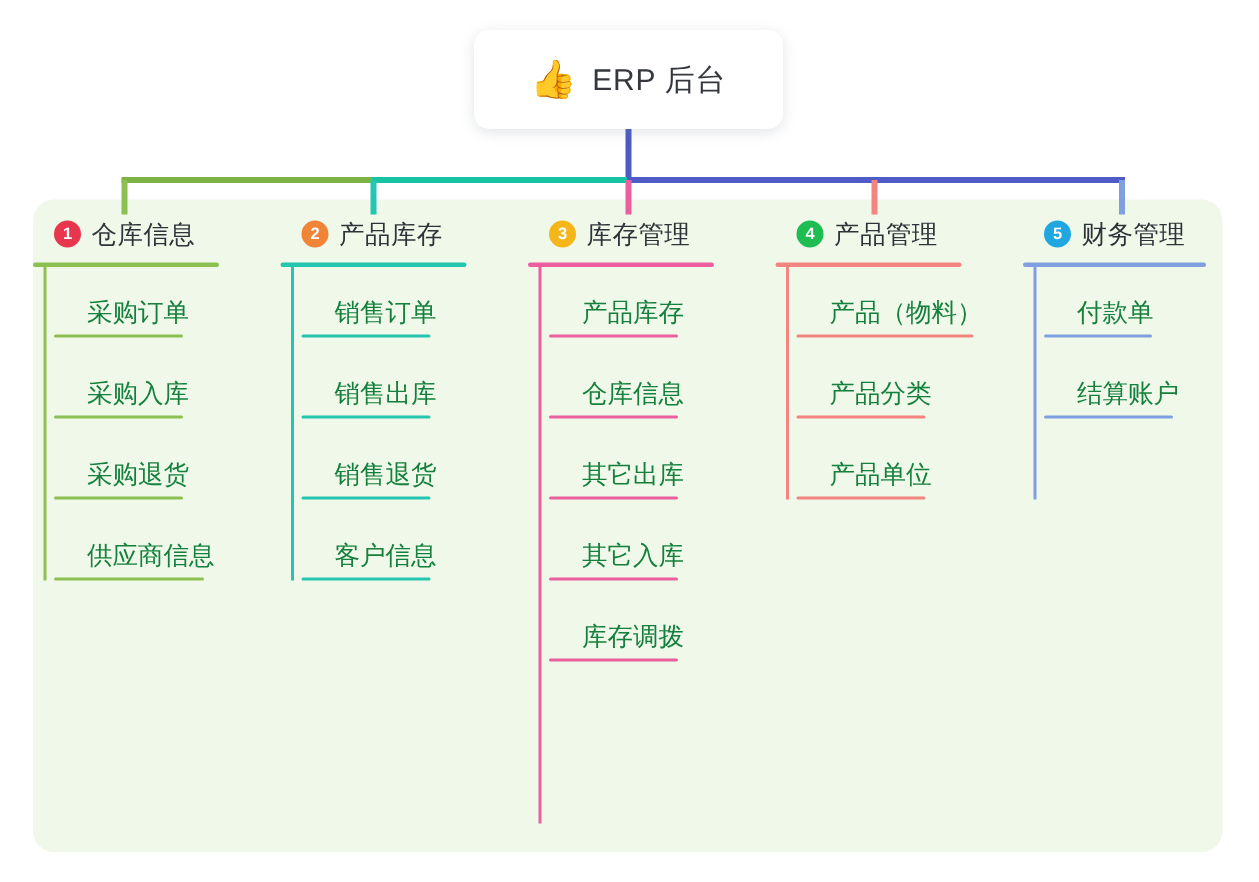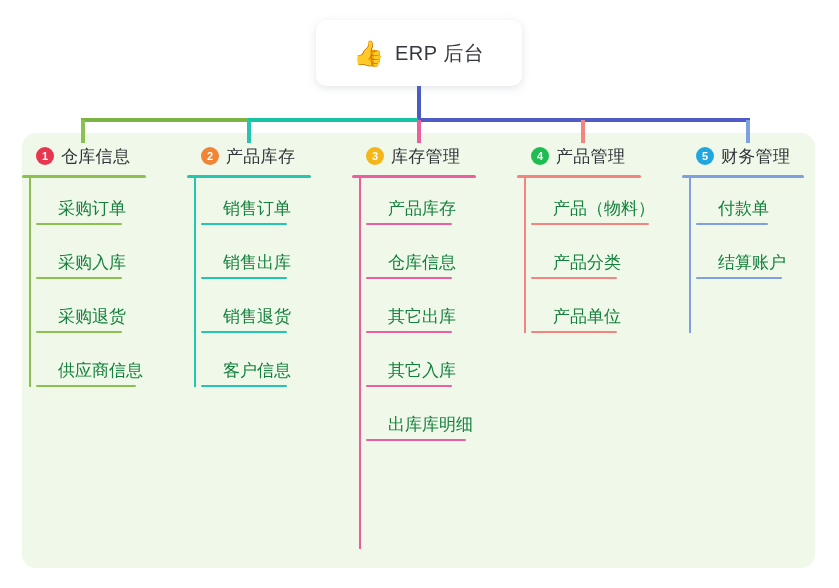--- a/index.html
+++ b/index.html
@@ -231,22 +231,22 @@
           </div>
           <div class="item">
             <span class="item-label">其它出库</span>
             <div class="item-rule" style="background: rgb(236, 95, 158); width: 86px;"></div>
           </div>
           <div class="item">
             <span class="item-label">其它入库</span>
             <div class="item-rule" style="background: rgb(236, 95, 158); width: 86px;"></div>
           </div>
           <div class="item">
-            <span class="item-label">出库库明细</span>
-            <div class="item-rule" style="background: rgb(236, 95, 158); width: 100px;"></div>
+            <span class="item-label">库存调拨</span>
+            <div class="item-rule" style="background: rgb(236, 95, 158); width: 86px;"></div>
           </div>
         </div>
       </div>
       <div class="branch" style="left: 517px; width: 165px;">
         <div class="branch-head">
           <span class="badge" style="background: rgb(31, 188, 82);">4</span>
           <span class="branch-title">产品管理</span>
         </div>
         <div class="branch-rule" style="background: rgb(244, 132, 127); width: 124px;"></div>
         <div class="branch-items">

